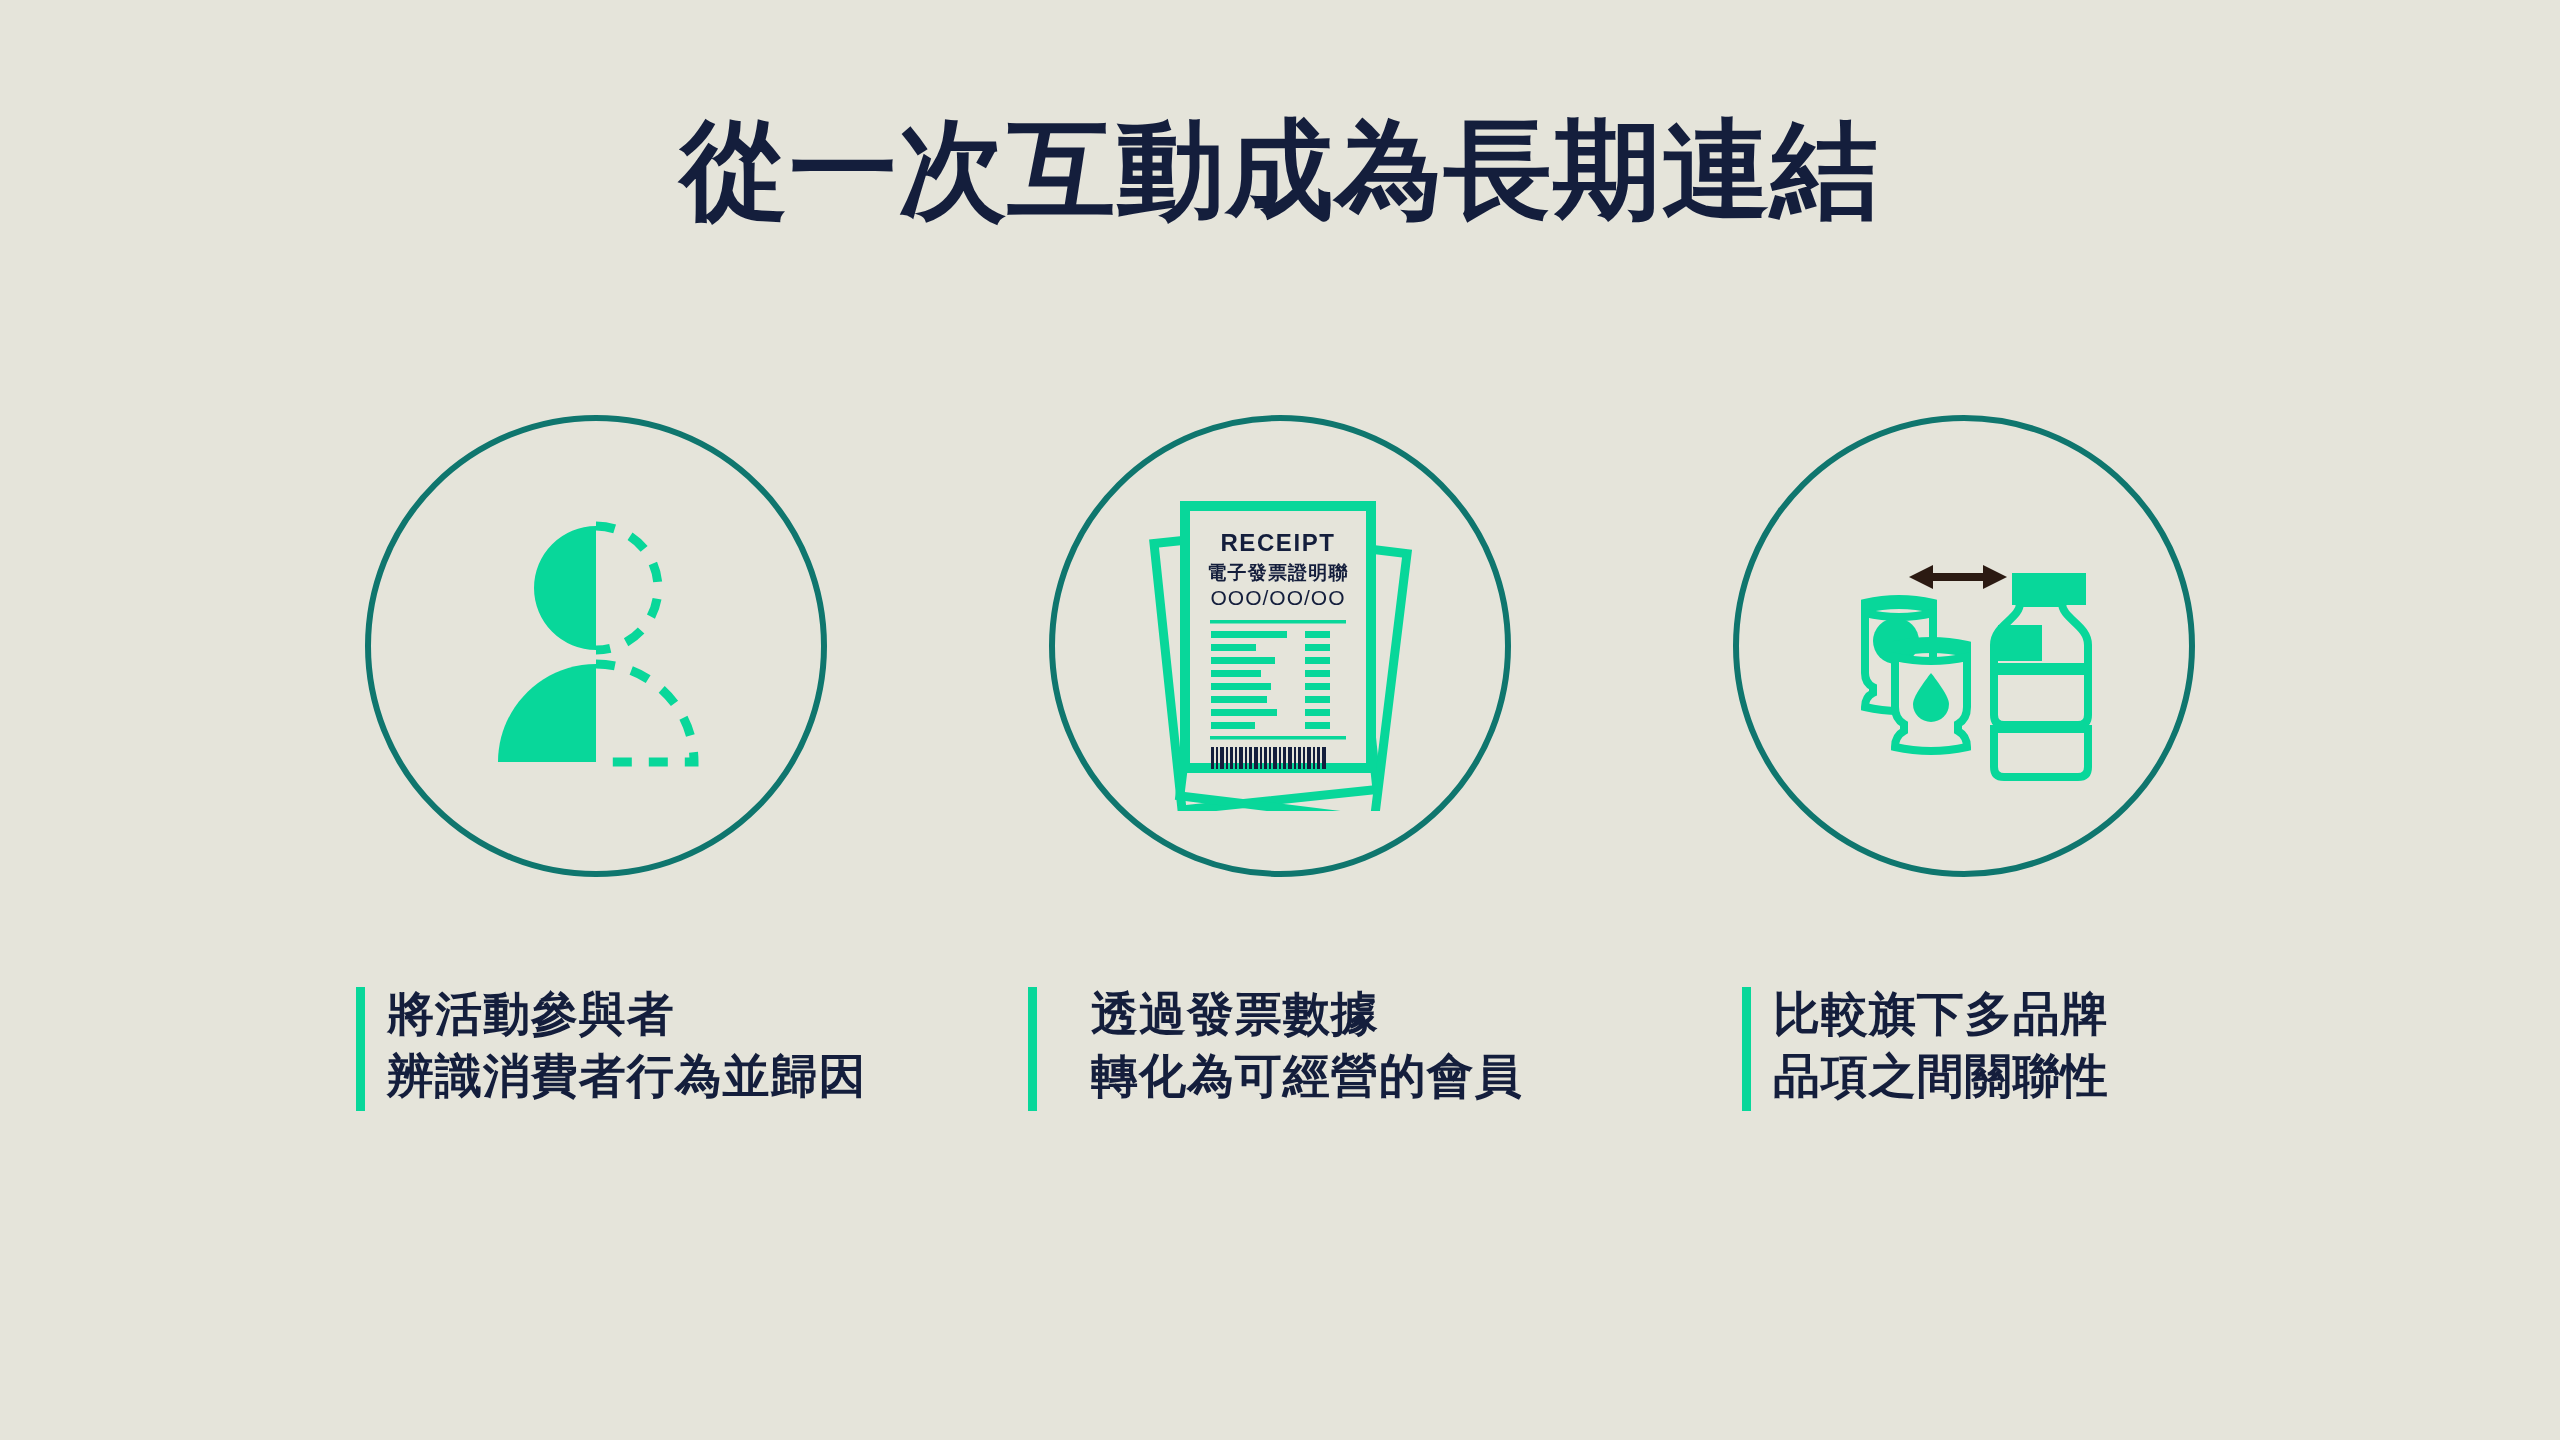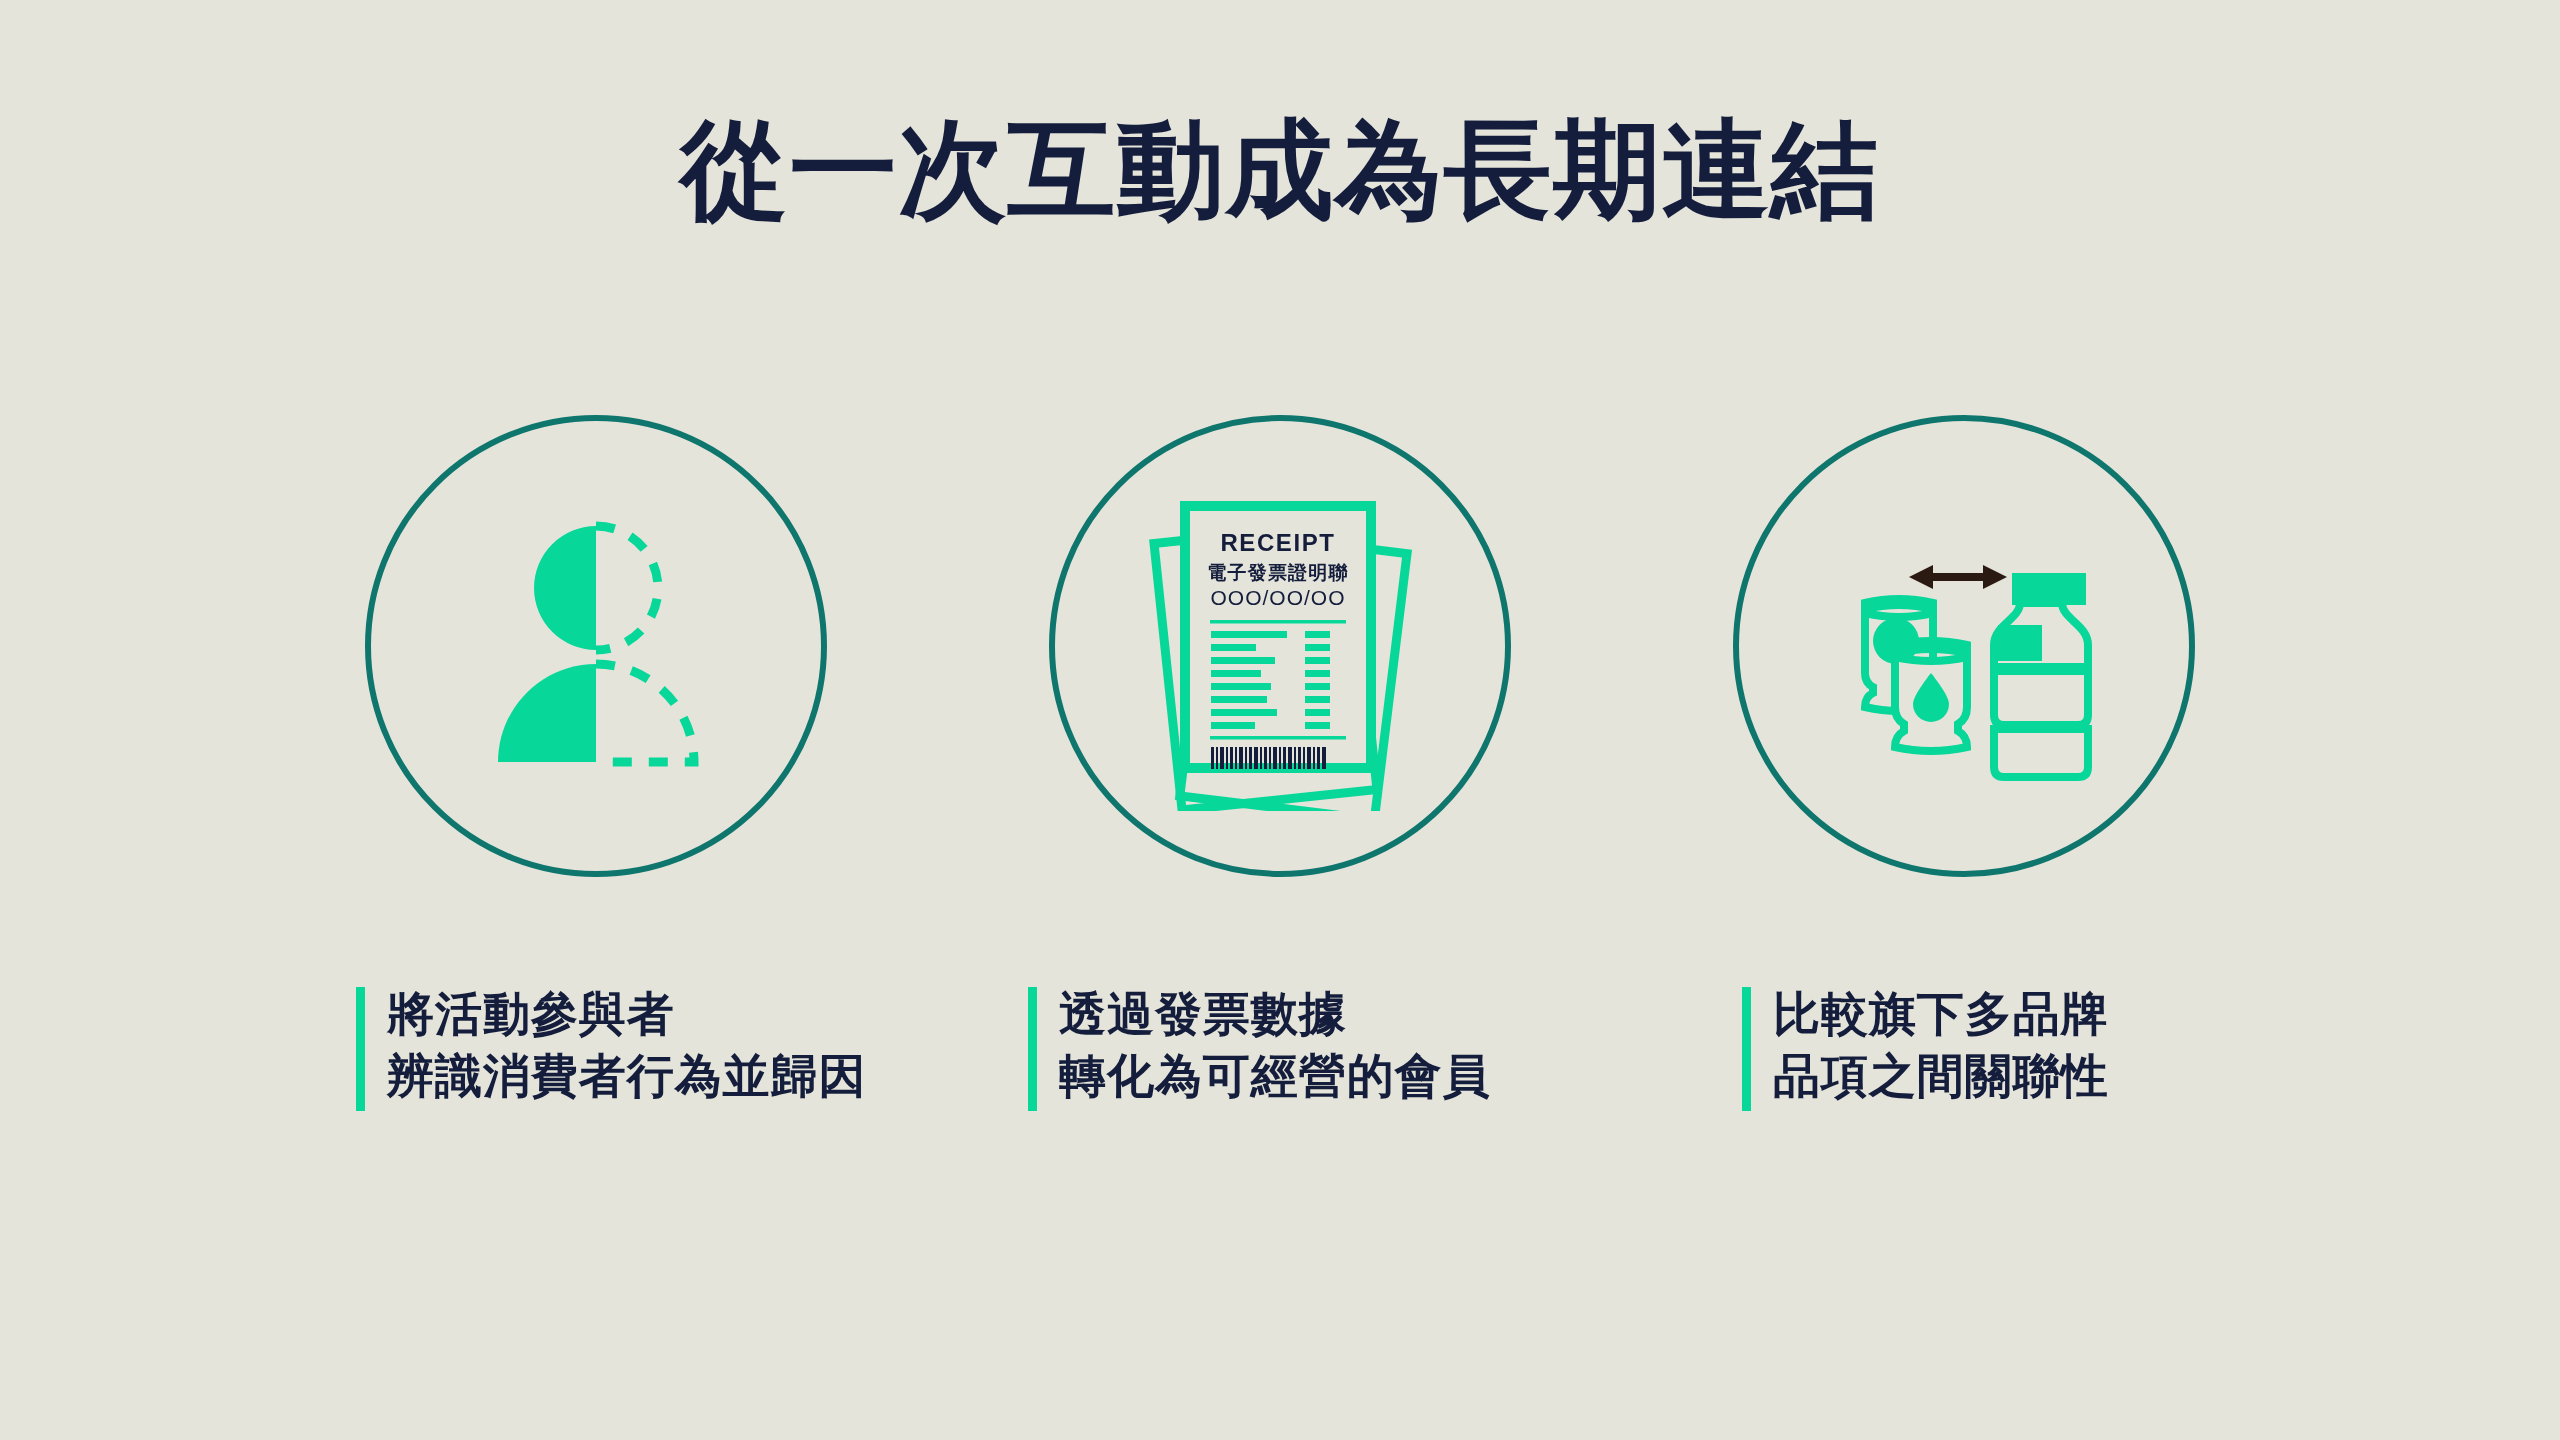--- a/index.html
+++ b/index.html
@@ -89,21 +89,21 @@
     font-size: 47px;
     line-height: 1.32;
     font-weight: 700;
     color: #141E3C;
     white-space: nowrap;
     letter-spacing: 0.02em;
   }
 
   
   .col-1 .caption { margin-left: 0px; }
-  .col-2 .caption { margin-left: -12px; }
+  .col-2 .caption { margin-left: -12px; gap: 32px; }
   .col-3 .caption { margin-left: 18px; }
 
   
   .logo {
     position: absolute;
     right: 62px;
     bottom: 52px;
     display: flex;
     align-items: flex-end;
     height: 70px;

